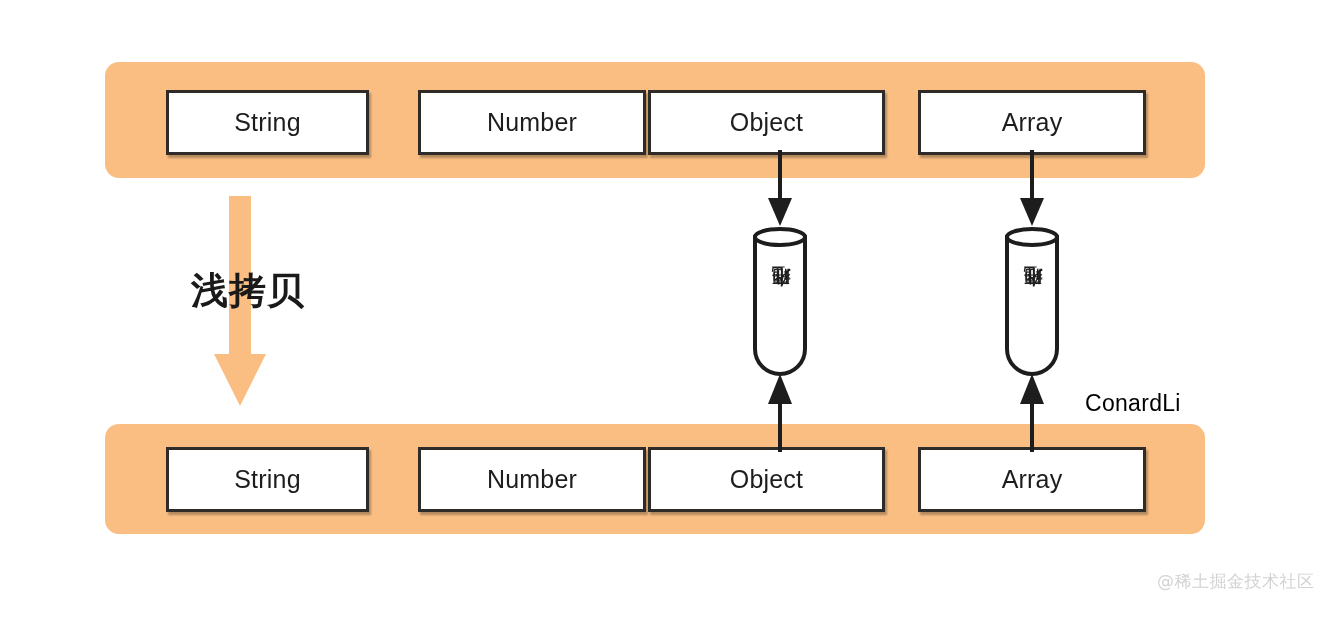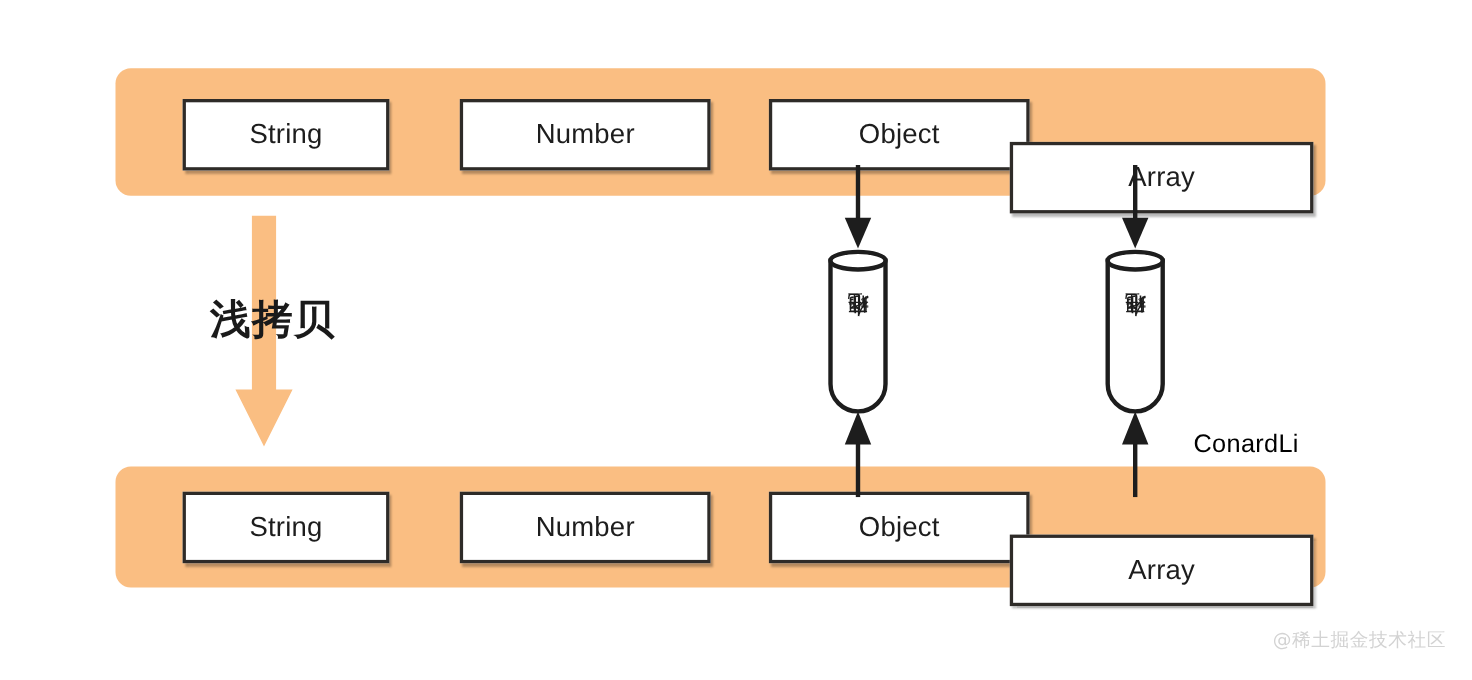--- a/index.html
+++ b/index.html
@@ -40,24 +40,24 @@
   }
   .type-box span {
     font-size: 25px;
     color: #1d1d1d;
     letter-spacing: 0.2px;
     font-weight: 400;
   }
   .row-top .type-box    { top: 90px;  height: 65px; }
   .row-bottom .type-box { top: 447px; height: 65px; }
 
-  .col-0 { left: 166px;  width: 188px; }
+  .col-0 { left: 166px;  width: 203px; }
   .col-1 { left: 418px;  width: 228px; }
-  .col-2 { left: 699px;  width: 237px; }
-  .col-3 { left: 918px;  width: 276px; margin-top: 39px; }
+  .col-2 { left: 648px;  width: 237px; }
+  .col-3 { left: 918px;  width: 228px; }
 
   
   .connector {
     position: absolute;
   }
 
   
   .cylinder {
     position: absolute;
     width: 58px;

